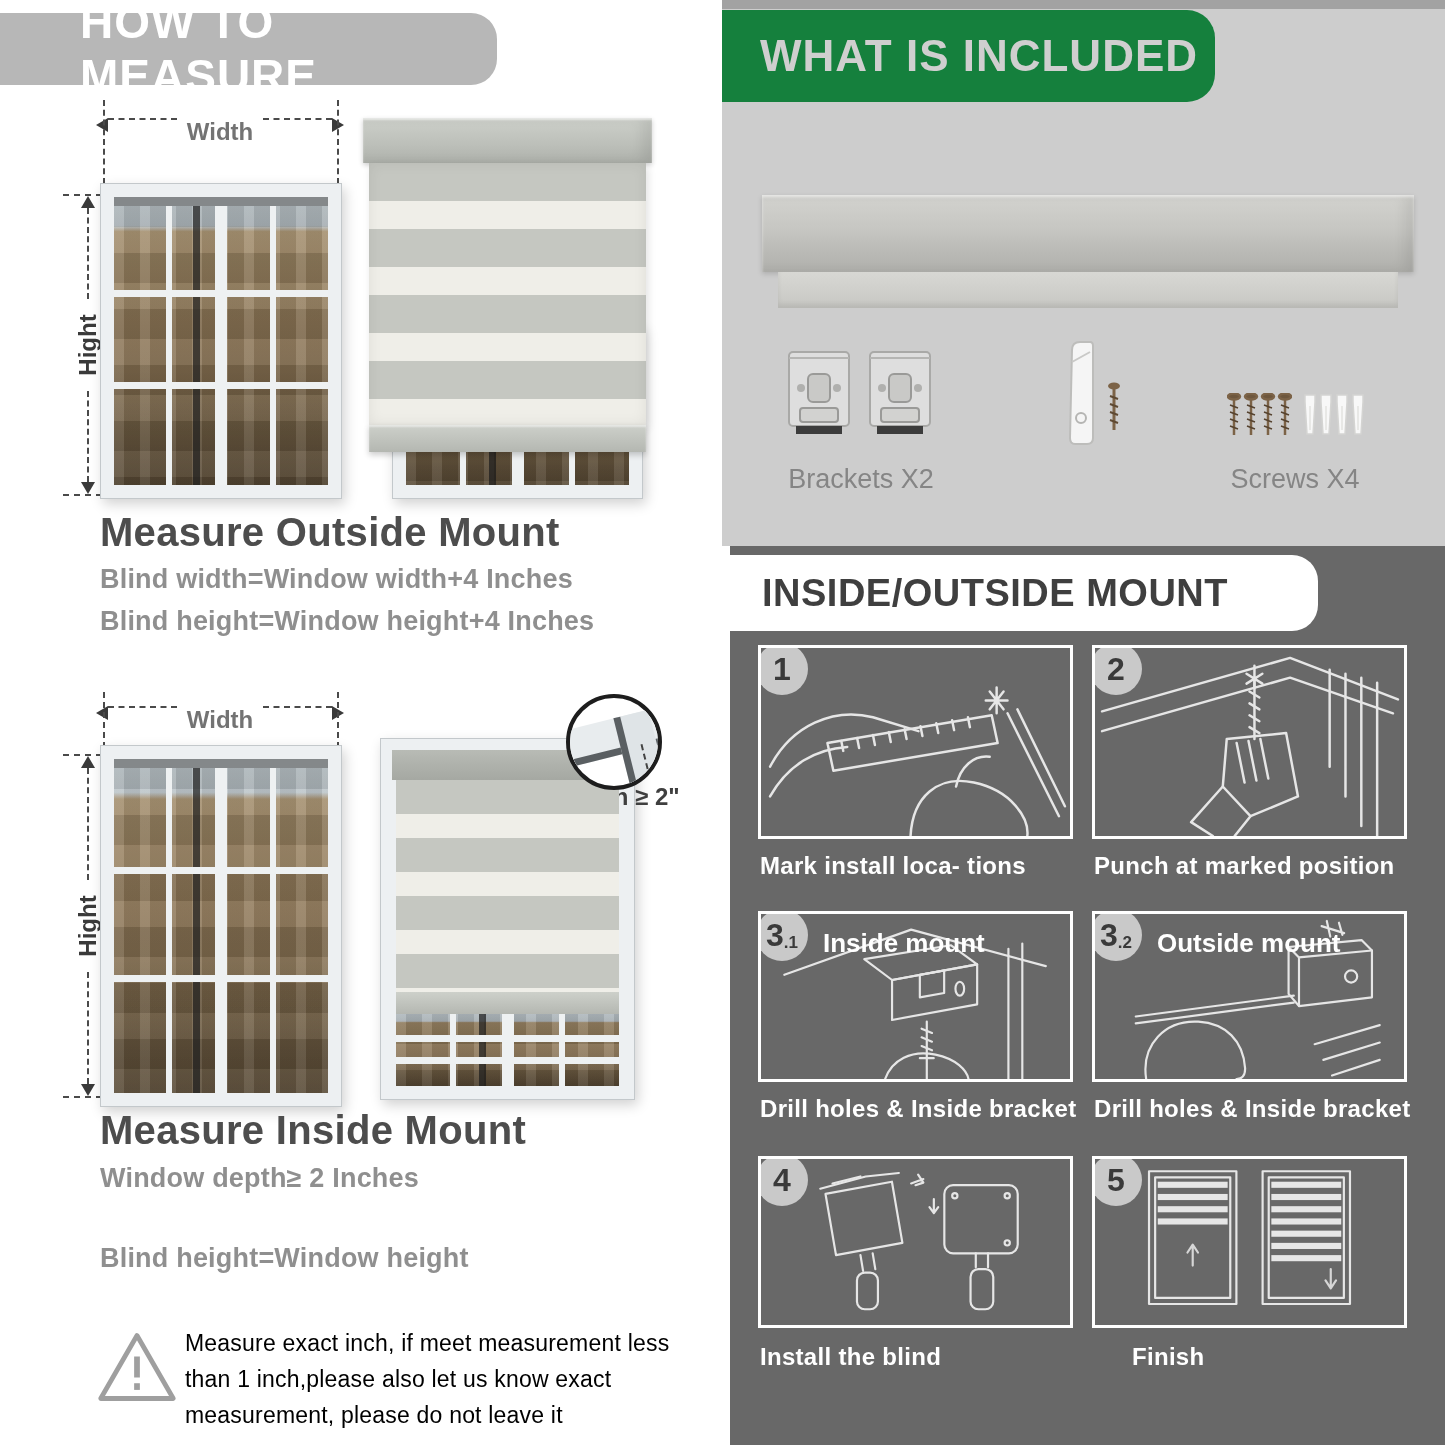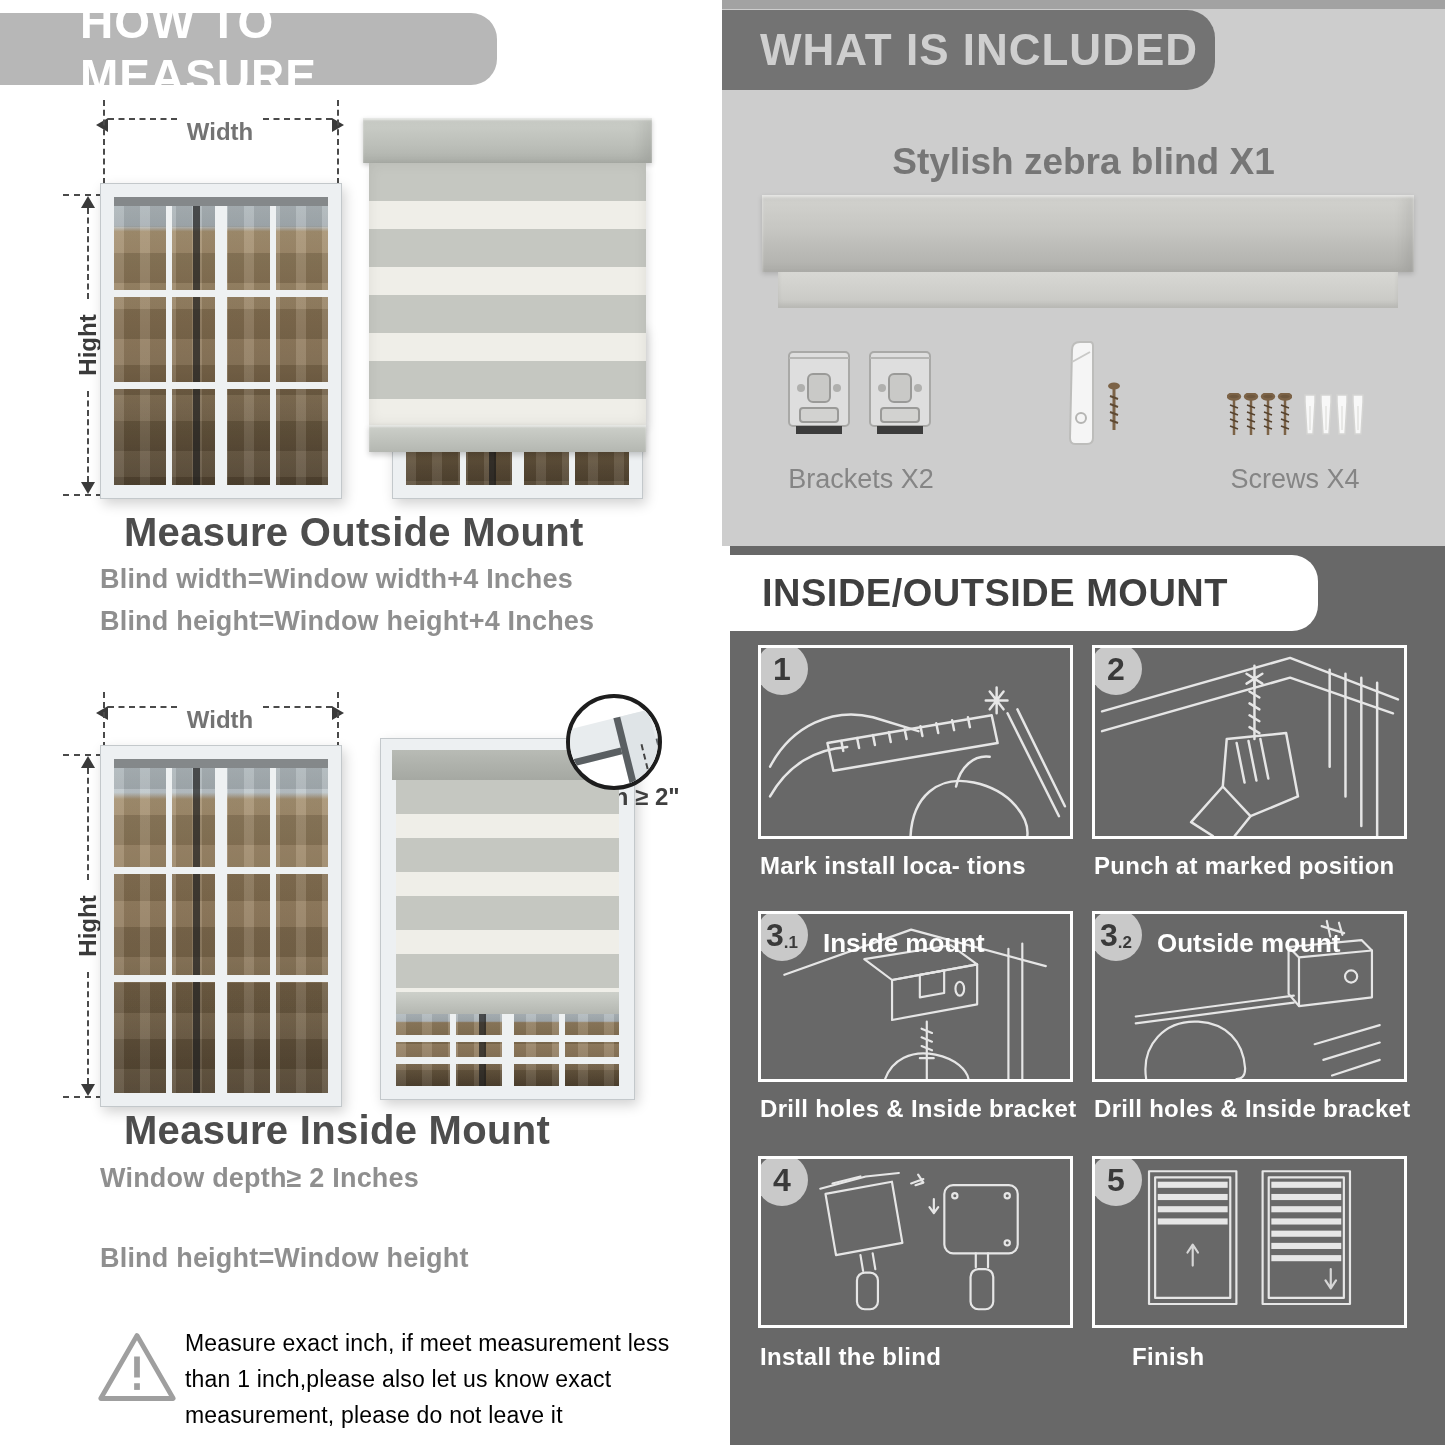--- a/index.html
+++ b/index.html
@@ -5,21 +5,21 @@
   html,body{margin:0;padding:0;background:#ffffff;}
   .canvas{position:relative;width:1445px;height:1445px;background:#fff;overflow:hidden;
           font-family:"Liberation Sans",sans-serif;}
   .abs{position:absolute;}
 
   
   .htm-banner{position:absolute;left:0;top:13px;width:497px;height:72px;background:#b7b7b7;
     border-radius:0 26px 26px 0;display:flex;align-items:center;padding-left:80px;box-sizing:border-box;
     color:#ffffff;font-size:46px;font-weight:bold;letter-spacing:1px;}
 
-  .sec-head{position:absolute;font-size:40px;font-weight:bold;color:#4d4d4d;letter-spacing:.3px;margin-left:24px;}
+  .sec-head{position:absolute;font-size:40px;font-weight:bold;color:#4d4d4d;letter-spacing:.3px;}
   .sec-line{position:absolute;font-size:27px;font-weight:bold;color:#8f8f8f;letter-spacing:.2px;}
 
   
   .harrow{position:absolute;display:flex;align-items:flex-start;height:26px;color:#737373;}
   .harrow .dash{flex:1;height:0;border-top:2px dashed #4a4a4a;}
   .harrow .alabel{margin:0 10px;font-size:24px;font-weight:bold;}
   .ah{width:0;height:0;border-top:7px solid transparent;border-bottom:7px solid transparent;}
   .ah-l{border-right:12px solid #3a3a3a;}
   .ah-r{border-left:12px solid #3a3a3a;}
   .vtick{position:absolute;width:0;border-left:2px dashed #4a4a4a;}
@@ -76,21 +76,21 @@
   .depth-label{position:absolute;left:545px;top:783px;width:150px;text-align:center;
     font-size:24px;font-weight:bold;color:#3f3f3f;}
 
   
   .note-line{position:absolute;left:185px;font-size:23px;font-weight:normal;color:#000000;letter-spacing:.2px;}
 
   
   .right-col{position:absolute;left:722px;top:0;width:723px;height:1445px;}
   .wii-strip{position:absolute;left:0;top:0;width:723px;height:9px;background:#a2a2a2;}
   .wii-bg{position:absolute;left:0;top:9px;width:723px;height:537px;background:#cdcdcd;}
-  .wii-banner{position:absolute;left:0;top:10px;width:493px;height:80px;background:#737373;
+  .wii-banner{position:absolute;left:0;top:10px;width:493px;height:92px;background:#15803d;
     border-radius:0 28px 28px 0;display:flex;align-items:center;padding-left:38px;box-sizing:border-box;
     color:#cfcfcf;font-size:44px;font-weight:bold;letter-spacing:1px;}
   .wii-title{position:absolute;left:0;top:141px;width:723px;text-align:center;
     font-size:37px;font-weight:bold;color:#767676;}
   .rail-main{position:absolute;left:40px;top:195px;width:652px;height:77px;
     background:linear-gradient(180deg,#d3d3cf 0%,#c6c6c2 45%,#b9b9b5 75%,#b0b0ac 100%);
     box-shadow:inset 0 2px 3px rgba(255,255,255,.55), inset -10px 0 12px rgba(0,0,0,.07), 0 2px 5px rgba(0,0,0,.15);}
   .rail-sub{position:absolute;left:56px;top:272px;width:620px;height:36px;
     background:linear-gradient(180deg,#d8d8d4,#c7c7c3);box-shadow:inset 0 -4px 5px rgba(0,0,0,.08);}
   .wii-label{position:absolute;top:464px;transform:translateX(-50%);font-size:27px;font-weight:normal;
@@ -220,21 +220,20 @@
   <div class="note-line" style="top:1330px;">Measure exact inch, if meet measurement less</div>
   <div class="note-line" style="top:1366px;">than 1 inch,please also let us know exact</div>
   <div class="note-line" style="top:1402px;">measurement, please do not leave it</div>
 
   <div class="right-col">
     <div class="wii-strip"></div>
     <div class="wii-bg"></div>
     <div class="wii-banner">
       <span>WHAT IS INCLUDED</span>
     </div>
-    <div class="wii-title">Stylish zebra blind X1</div>
 
     <div class="rail-main"></div>
     <div class="rail-sub"></div>
 
     <svg class="abs" style="left:64px;top:346px;" width="66" height="92" viewBox="0 0 66 92">
       <rect x="3" y="6" width="60" height="74" rx="4" fill="#dedede" stroke="#a9a9a7" stroke-width="2"></rect>
       <path d="M3 12 H63" stroke="#b5b5b3" stroke-width="2"></path>
       <rect x="22" y="28" width="22" height="28" rx="5" fill="#c9c9c7" stroke="#9a9a98" stroke-width="2"></rect>
       <circle cx="15" cy="42" r="4" fill="#b0b0ae"></circle>
         <circle cx="51" cy="42" r="4" fill="#b0b0ae"></circle>

